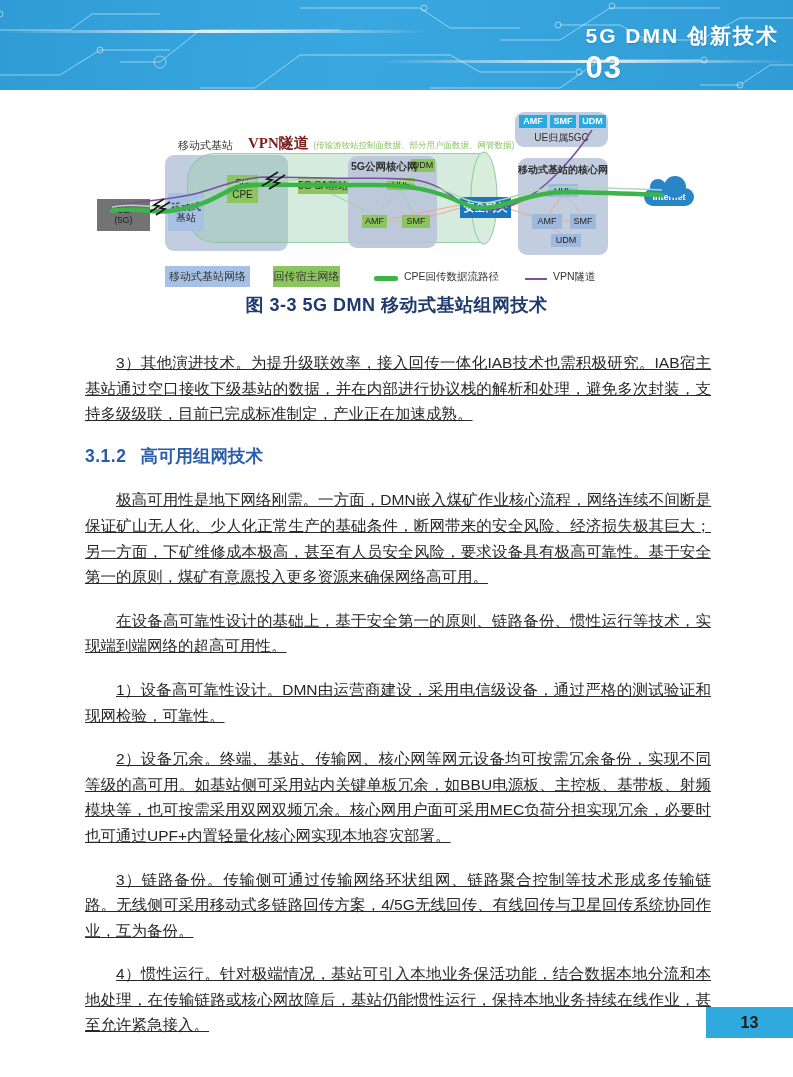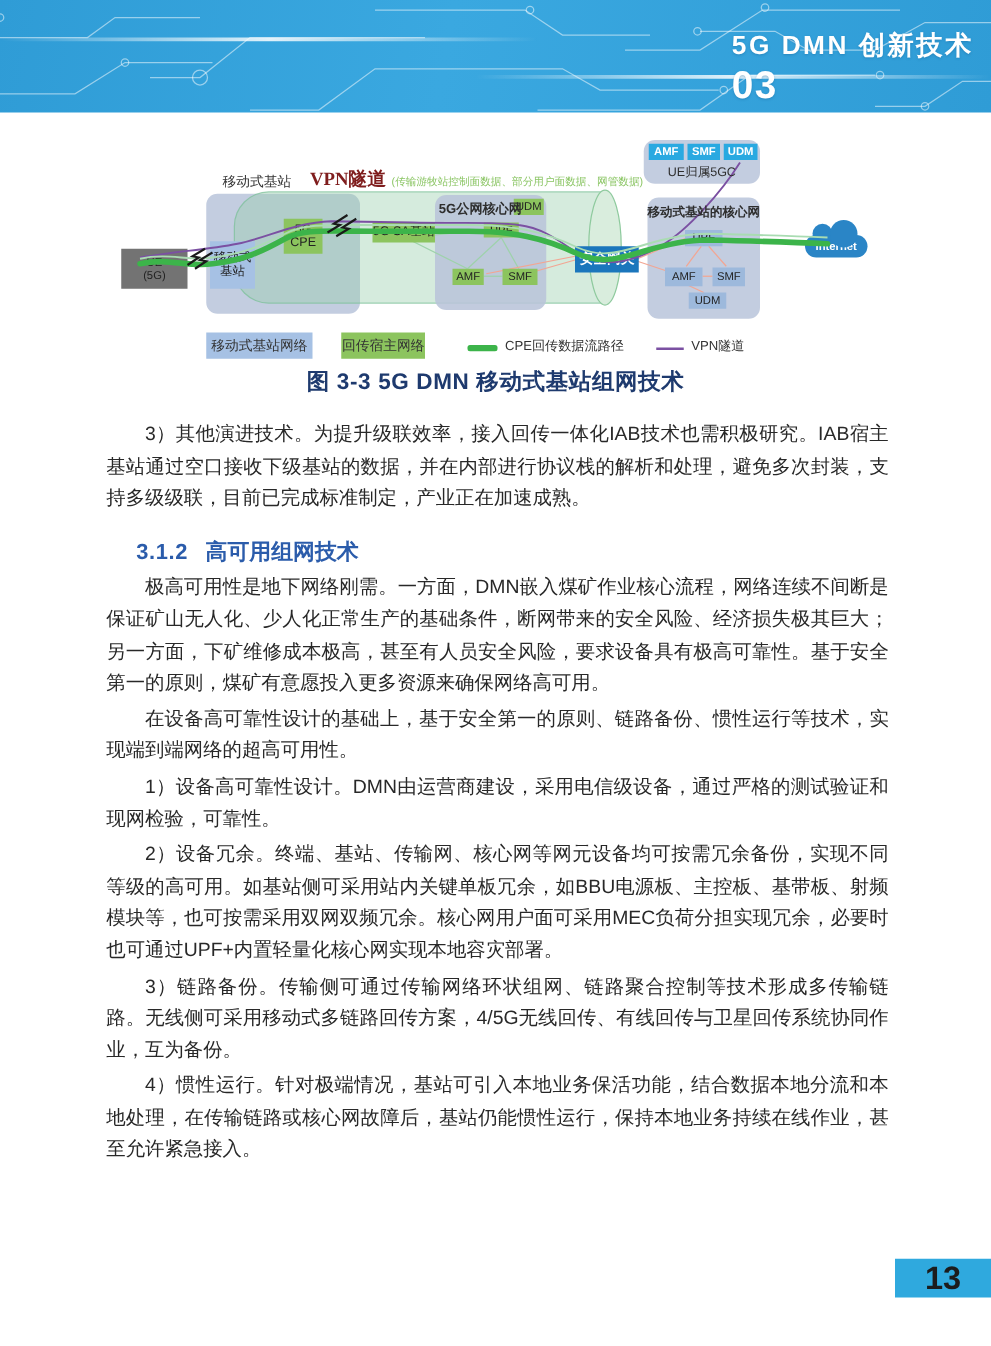--- a/index.html
+++ b/index.html
@@ -62,29 +62,29 @@
   .legend-box { position:absolute; height:21px; display:flex; align-items:center;
     justify-content:center; font-size:11px; color:#333; }
   .legend-label { position:absolute; font-size:10.5px; color:#333; top:162px; white-space:nowrap; }
   .legend-line { position:absolute; top:168px; }
   .fig-caption { position:absolute; left:0; top:185px; width:100%; text-align:center;
     font-size:18px; font-weight:bold; color:#1e3a6e; letter-spacing:.5px; }
 
   
   .body-text { position:absolute; top:332px; left:85px; width:626px;
     font-size:15.5px; line-height:25.6px; color:#282828; text-align:justify; }
-  .body-text p { text-indent:2em; margin-top:3px; }
+  .body-text p { text-indent:2em; margin-top:18px;text-decoration:underline; }
   .sec-heading { margin-top:17px; margin-bottom:3px; color:#2b5cab; font-size:17.5px;
-    font-weight:bold; display:flex; align-items:baseline;margin-left:24px; }
+    font-weight:bold; display:flex; align-items:baseline; }
   .sec-heading .no { margin-right:14px; letter-spacing:.5px; }
 
   
-  .page-num { position:absolute; right:0; bottom:39px; width:77px; height:31px;
+  .page-num { position:absolute; right:0; bottom:39px; width:87px; height:31px;
     background:#2fa9de; display:flex; align-items:center; justify-content:center;
-    font-size:26px; font-weight:bold; color:#1c1c1c; }
+    font-size:16px; font-weight:bold; color:#1c1c1c; }
 </style>
 </head>
 <body>
 
 <div class="page">
 
   <div class="header">
     <svg width="793" height="90">
       <g stroke="rgba(255,255,255,.5)" fill="none" stroke-width="1">
         <polyline points="-5,30 70,30 92,14 160,14"></polyline>

